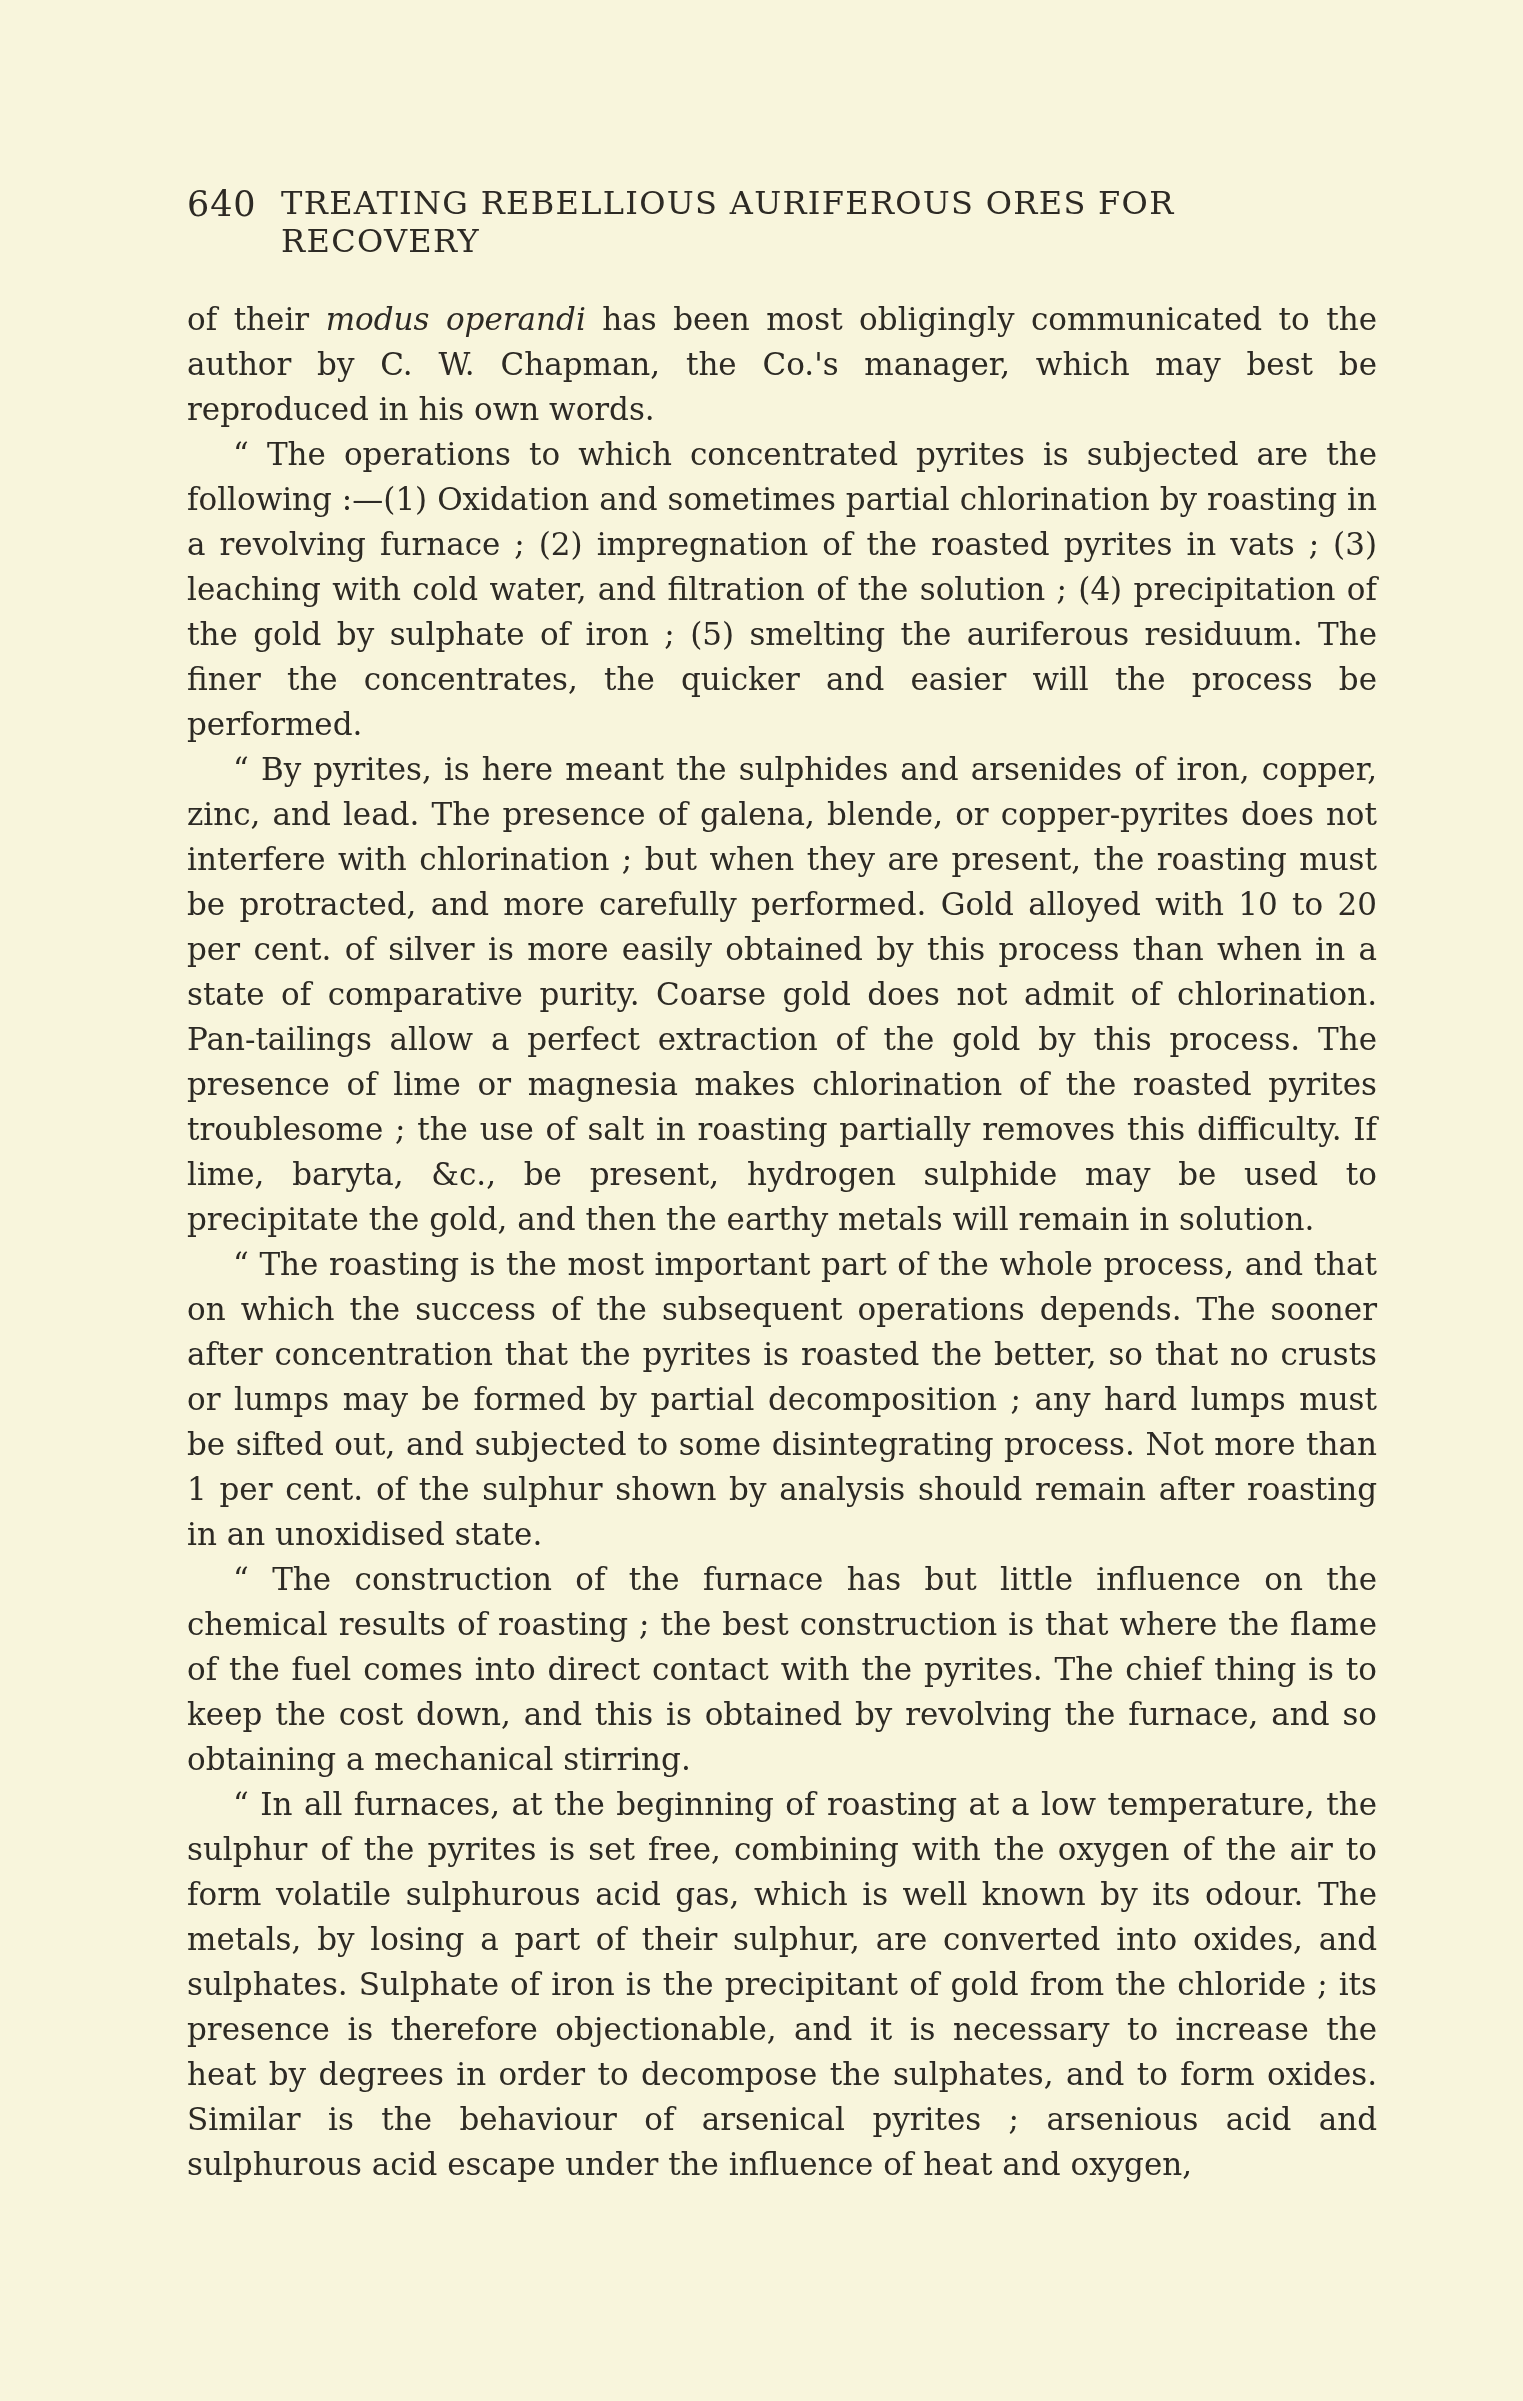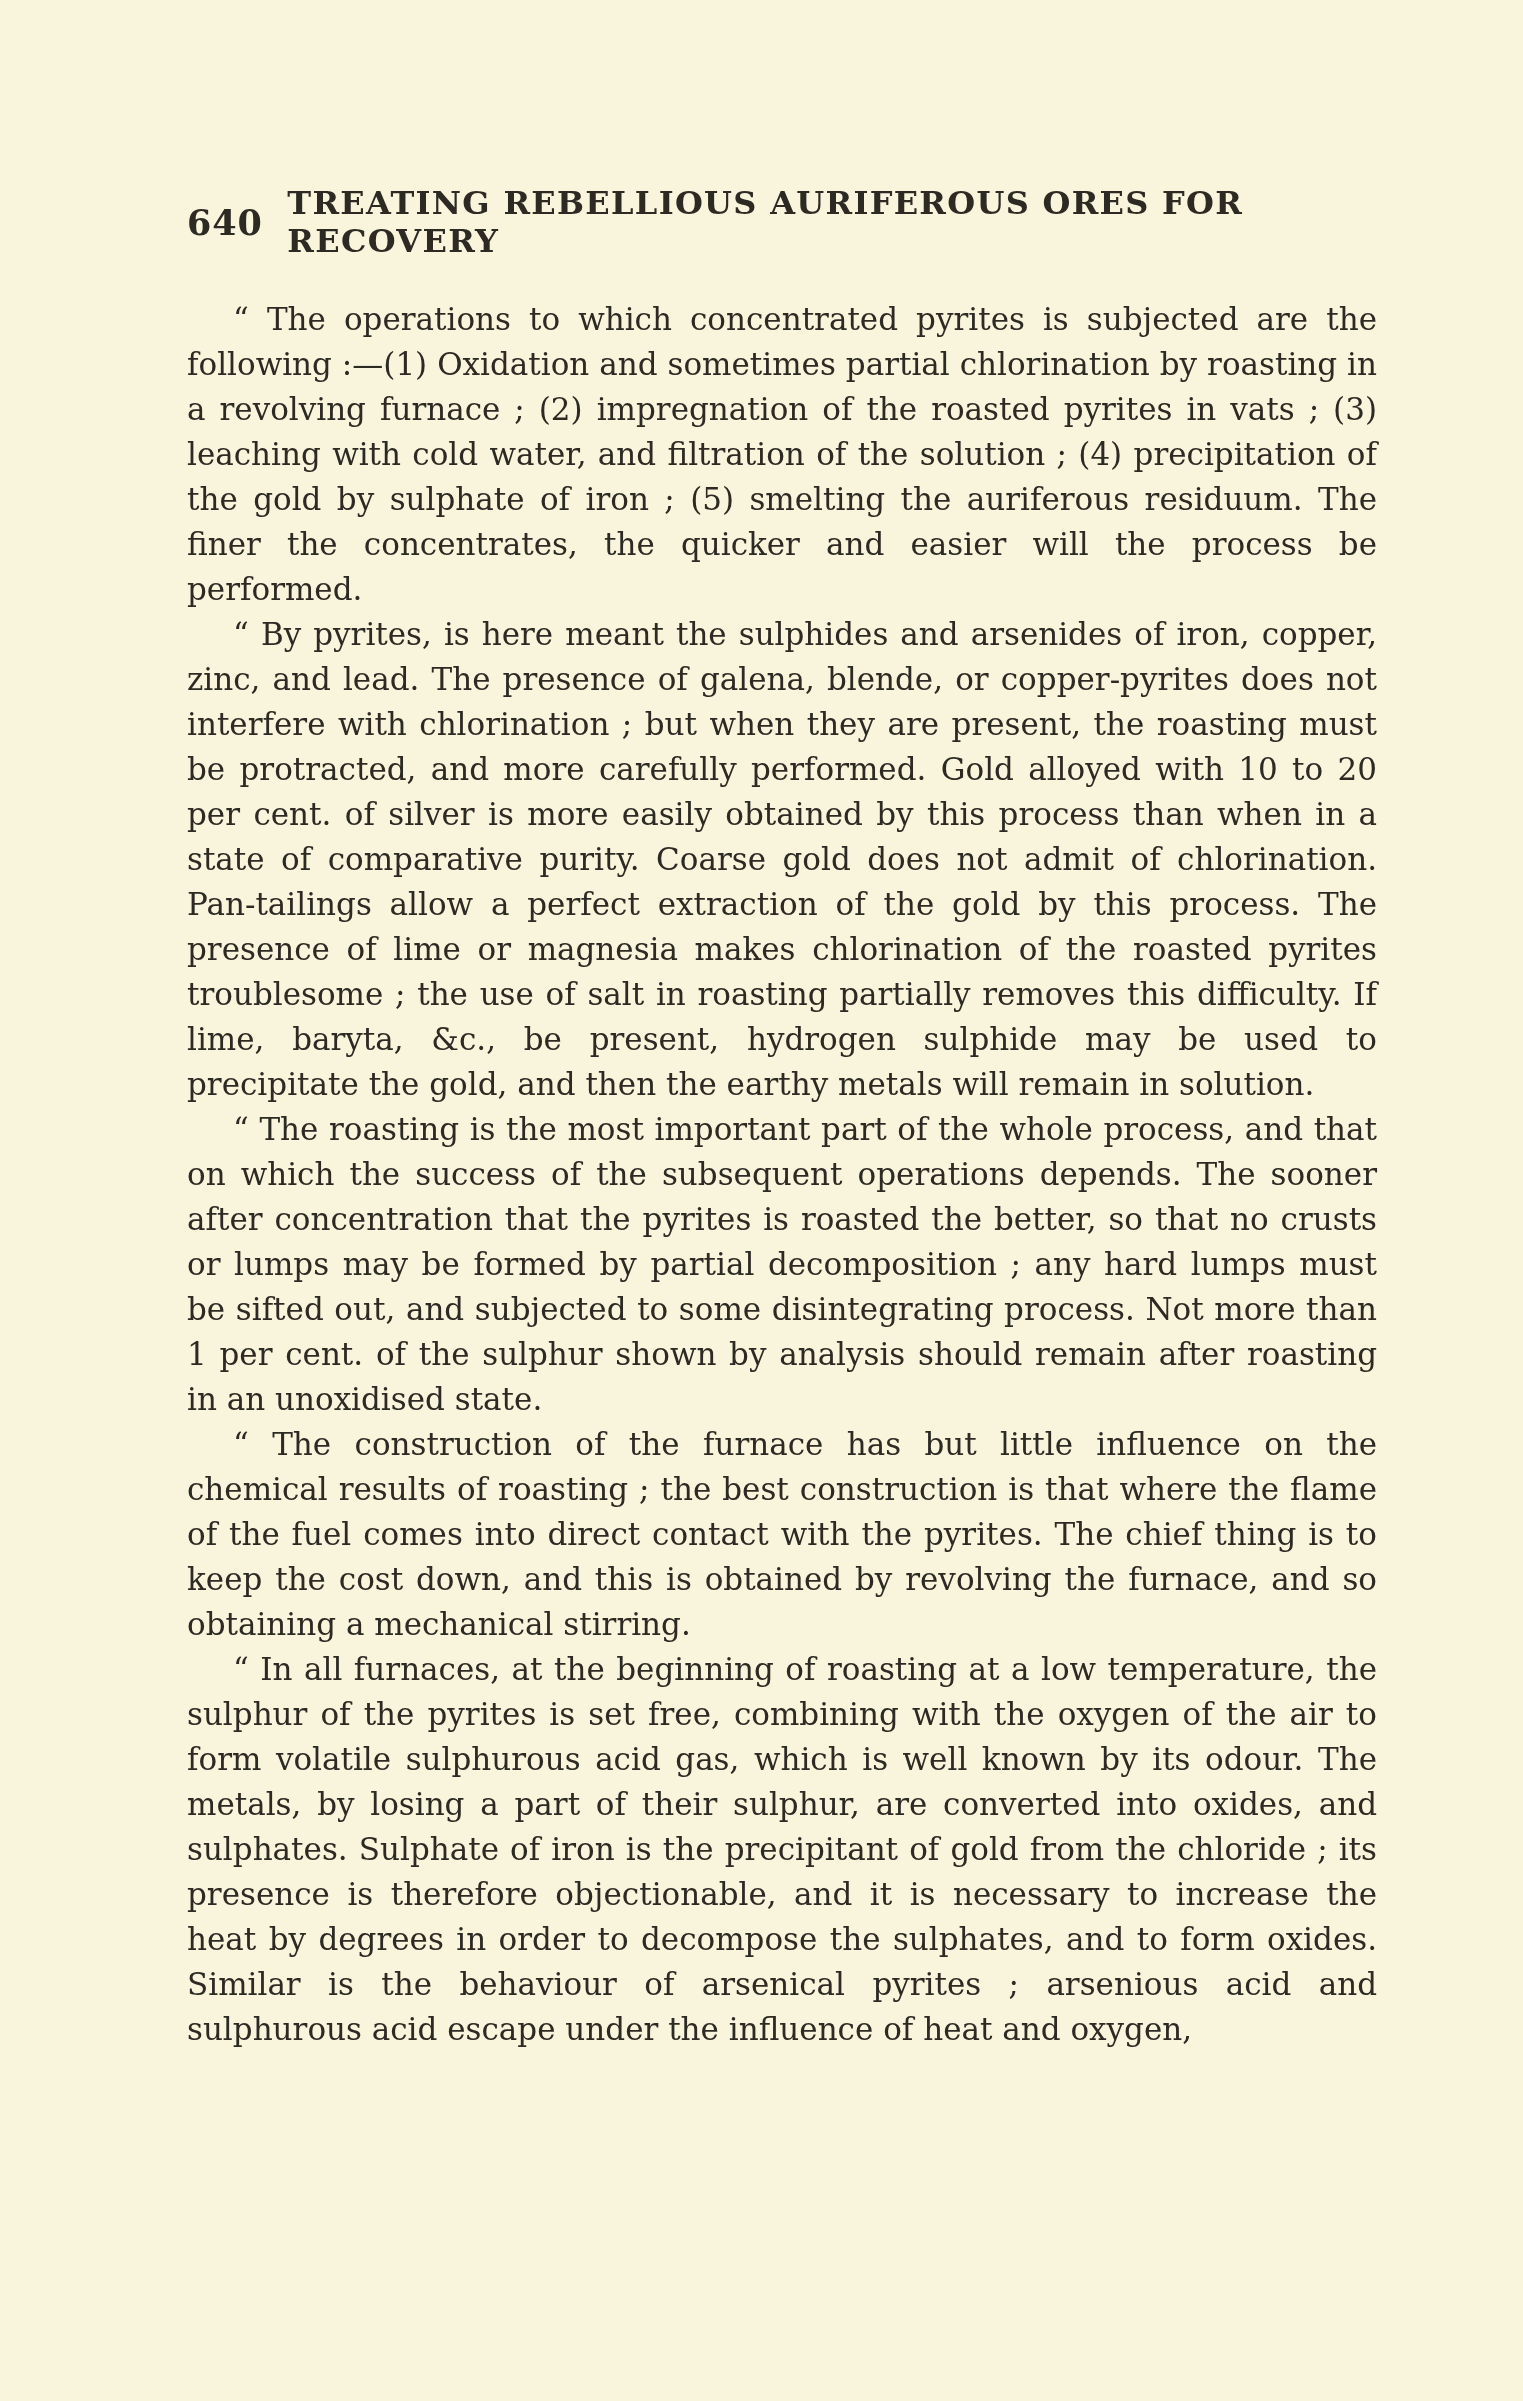--- a/index.html
+++ b/index.html
@@ -10,24 +10,23 @@
     overflow:hidden;
     font-family:"DejaVu Serif", serif;
     color:#2d2a24;
   }
   .page {
     position:absolute;
     left:187px; top:184px;
     width:1190px;
   }
   .header {
-    display:flex; align-items:center;
+    display:flex; align-items:flex-start;
     font-size:30px; letter-spacing:0.9px;
     margin-bottom:37px;
-    font-weight:bold;
   }
   .pagenum { font-size:35px; margin-right:24.6px; }
   .running-title { text-transform:uppercase; font-size:32px; letter-spacing:1.3px; }
   .para {
     font-size:31px;
     line-height:45px;
     text-align:justify;
     margin:0;
   }
   .para.indent { text-indent:46px; }
@@ -36,19 +35,20 @@
 </style>
 </head>
 <body>
 
 <div class="page">
   <div class="header">
     <span class="pagenum">640</span>
     <span class="running-title">TREATING REBELLIOUS AURIFEROUS ORES FOR RECOVERY</span>
   </div>
 
+  <p class="para first"><span>of their </span><em>modus operandi</em><span> has been most obligingly communicated to the author by C. W. Chapman, the Co.'s manager, which may best be reproduced in his own words.</span></p>
   <p class="para indent">“ The operations to which concentrated pyrites is subjected are the following :—(1) Oxidation and sometimes partial chlorination by roasting in a revolving furnace ; (2) impregnation of the roasted pyrites in vats ; (3) leaching with cold water, and filtration of the solution ; (4) precipitation of the gold by sulphate of iron ; (5) smelting the auriferous residuum. The finer the concentrates, the quicker and easier will the process be performed.</p>
   <p class="para indent">“ By pyrites, is here meant the sulphides and arsenides of iron, copper, zinc, and lead. The presence of galena, blende, or copper-pyrites does not interfere with chlorination ; but when they are present, the roasting must be protracted, and more carefully performed. Gold alloyed with 10 to 20 per cent. of silver is more easily obtained by this process than when in a state of comparative purity. Coarse gold does not admit of chlorination. Pan-tailings allow a perfect extraction of the gold by this process. The presence of lime or magnesia makes chlorination of the roasted pyrites troublesome ; the use of salt in roasting partially removes this difficulty. If lime, baryta, &amp;c., be present, hydrogen sulphide may be used to precipitate the gold, and then the earthy metals will remain in solution.</p>
   <p class="para indent">“ The roasting is the most important part of the whole process, and that on which the success of the subsequent operations depends. The sooner after concentration that the pyrites is roasted the better, so that no crusts or lumps may be formed by partial decomposition ; any hard lumps must be sifted out, and subjected to some disintegrating process. Not more than 1 per cent. of the sulphur shown by analysis should remain after roasting in an unoxidised state.</p>
   <p class="para indent">“ The construction of the furnace has but little influence on the chemical results of roasting ; the best construction is that where the flame of the fuel comes into direct contact with the pyrites. The chief thing is to keep the cost down, and this is obtained by revolving the furnace, and so obtaining a mechanical stirring.</p>
   <p class="para indent">“ In all furnaces, at the beginning of roasting at a low temperature, the sulphur of the pyrites is set free, combining with the oxygen of the air to form volatile sulphurous acid gas, which is well known by its odour. The metals, by losing a part of their sulphur, are converted into oxides, and sulphates. Sulphate of iron is the precipitant of gold from the chloride ; its presence is therefore objectionable, and it is necessary to increase the heat by degrees in order to decompose the sulphates, and to form oxides. Similar is the behaviour of arsenical pyrites ; arsenious acid and sulphurous acid escape under the influence of heat and oxygen,</p>
 </div>
 
 
 </body></html>

